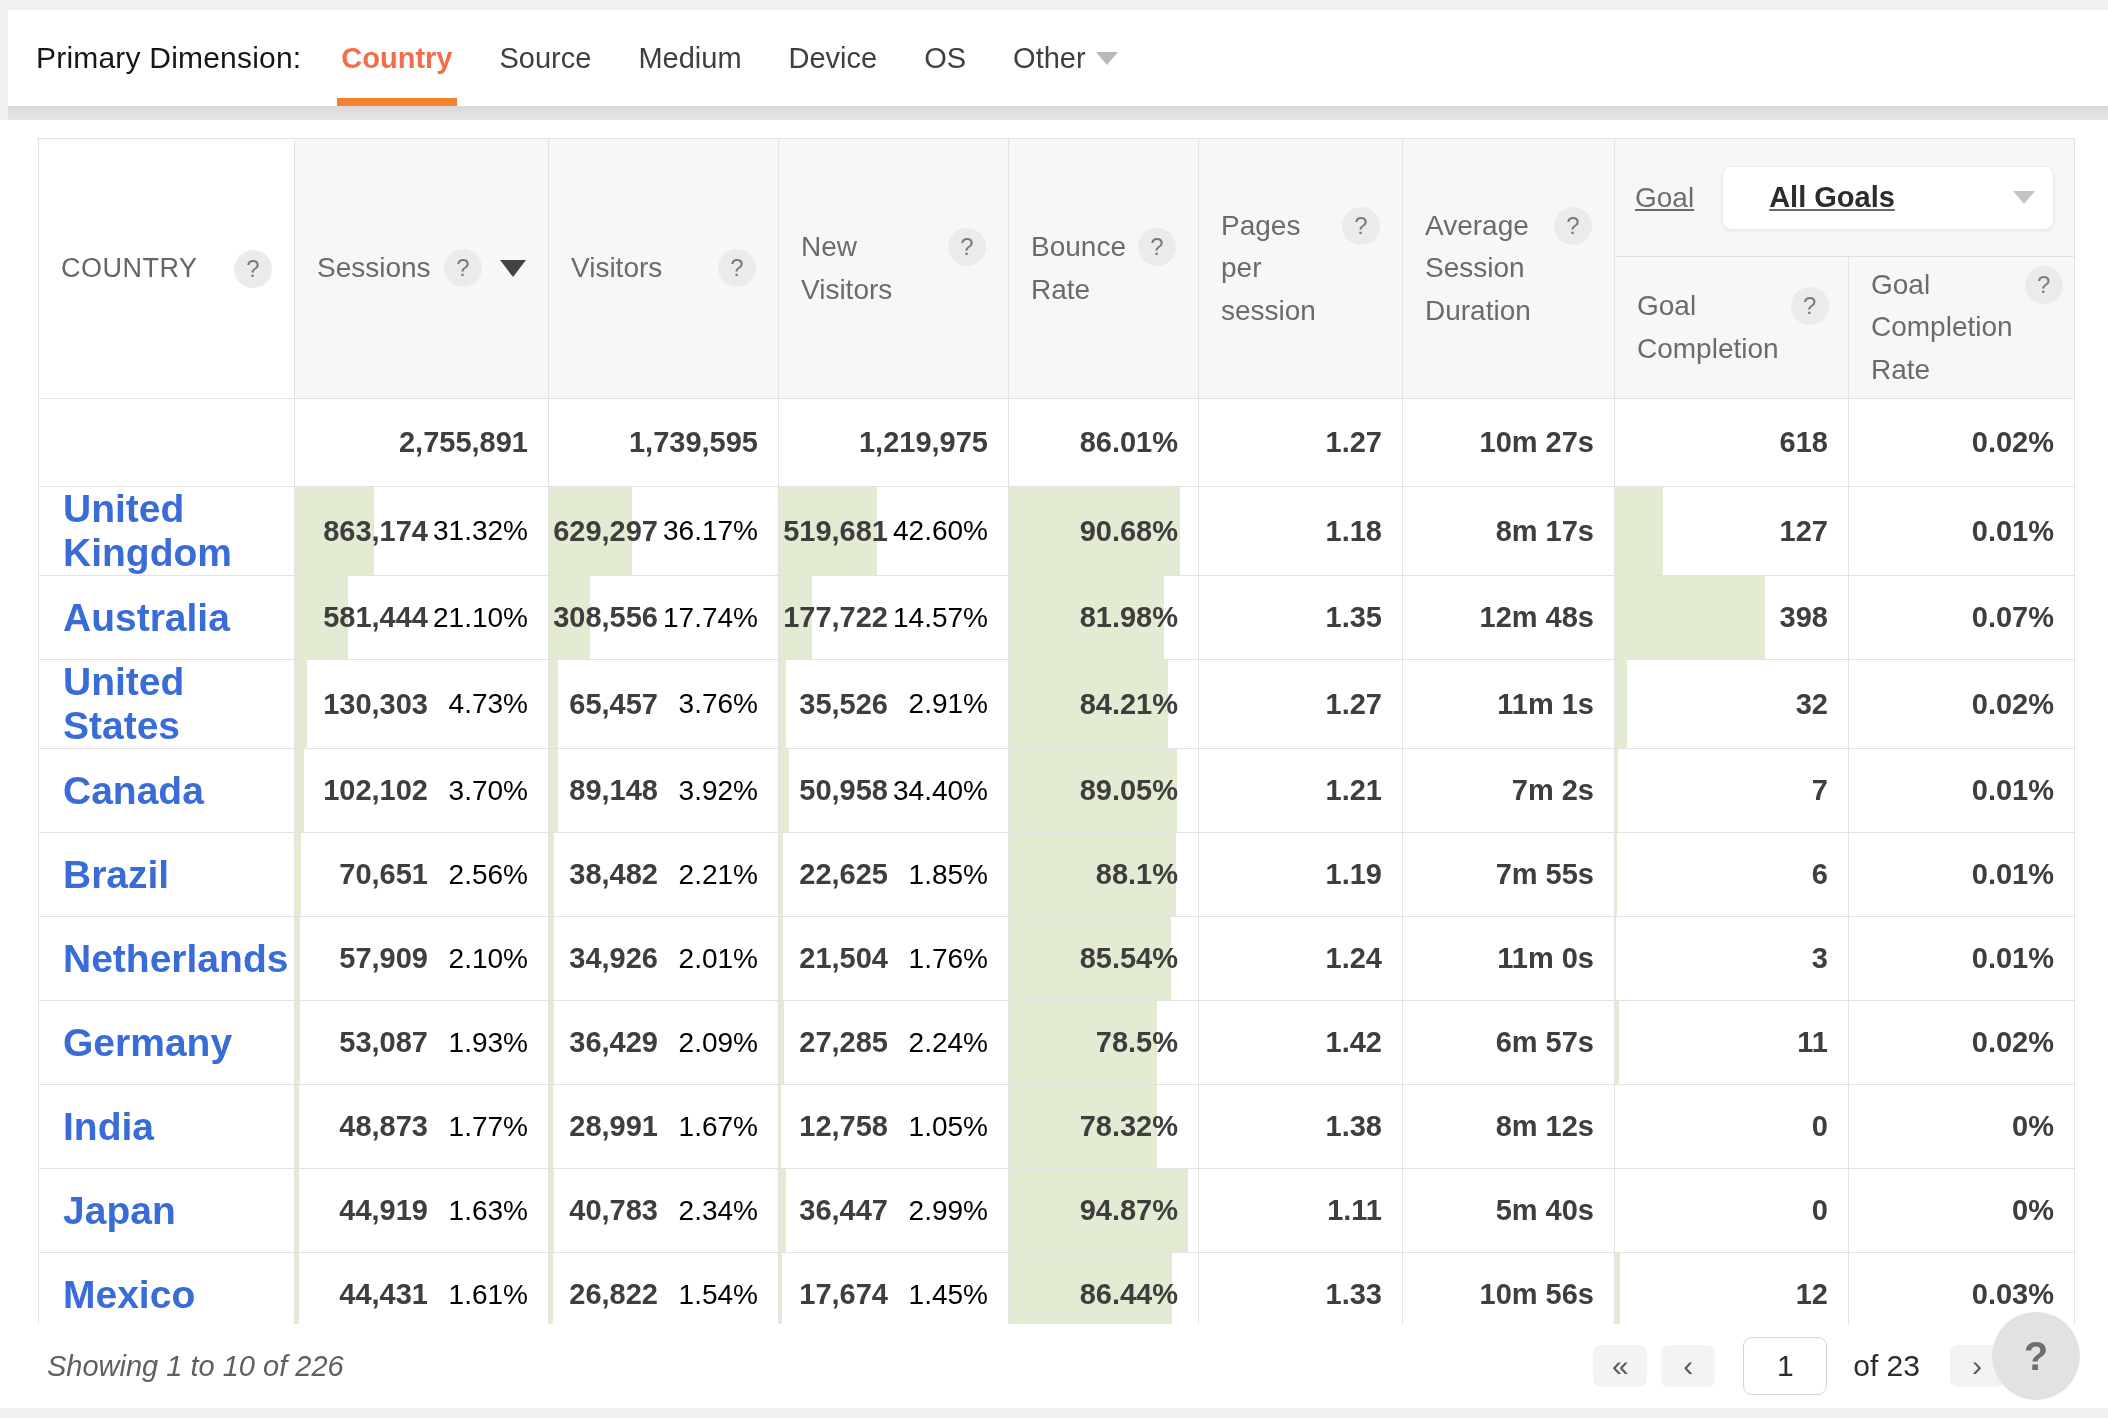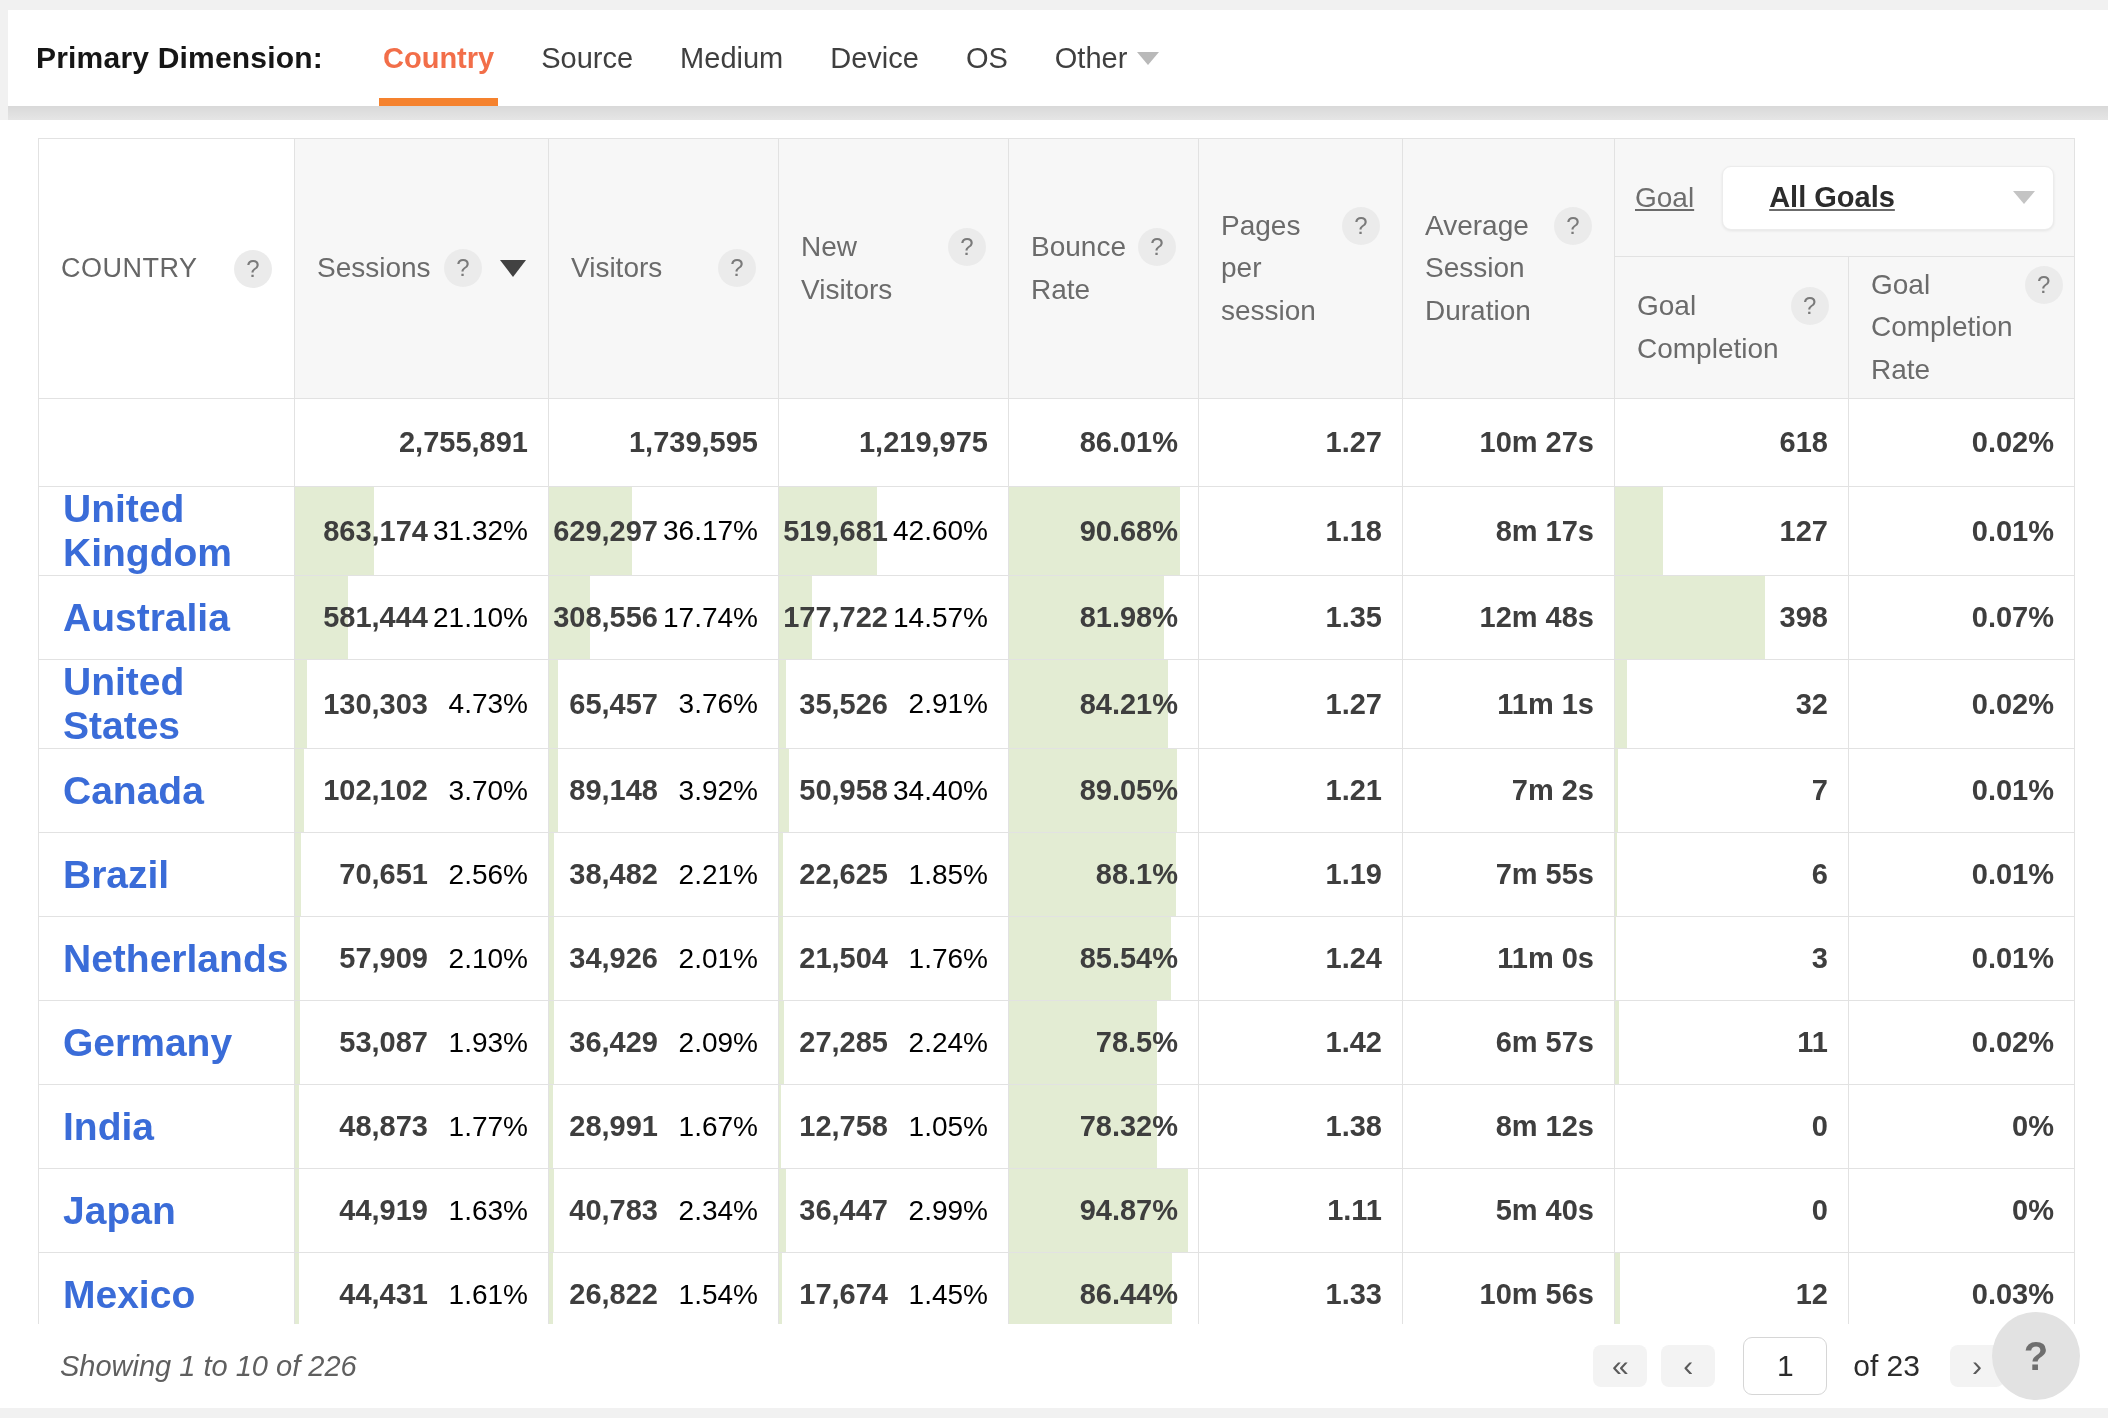--- a/index.html
+++ b/index.html
@@ -16,21 +16,21 @@
   .topbar {
     position:absolute; left:8px; top:10px; right:0; height:96px;
     background:#fff;
     display:flex; align-items:center;
     padding-left:28px;
   }
   .topbar-shadow {
     position:absolute; left:8px; top:106px; right:0; height:26px;
     background:linear-gradient(to bottom, rgba(0,0,0,0.10), rgba(0,0,0,0));
   }
-  .pd-label { font-size:30px; font-weight:700; color:#161616; margin-right:60px; letter-spacing:0.2px; }
+  .pd-label { font-size:30px; font-weight:400; color:#161616; margin-right:40px; letter-spacing:0.2px; }
   .tab {
     position:relative; height:96px; display:flex; align-items:center;
     font-size:29px; color:#3f3f3f; margin-right:47px; cursor:pointer; white-space:nowrap;
   }
   .tab.active { color:#f26e49; font-weight:700; }
   .tab.active::after {
     content:""; position:absolute; left:-4px; right:-4px; bottom:0; height:8px; background:#f5822e;
   }
   .caret-down {
     display:inline-block; width:0; height:0; margin-left:10px;
@@ -95,21 +95,21 @@
     padding-right:20px; width:100%;
   }
   .num { font-size:29px; font-weight:700; color:#3e3e3e; text-align:right; }
   .pct { font-size:28px; color:#000000; width:100px; text-align:right; }
   .country-cell { padding-left:24px; }
   .country-link { font-size:39px; font-weight:700; color:#3a6cd8; text-decoration:none; cursor:pointer; }
   tr.totals .num { font-weight:700; }
 
   
   .footer {
-    position:absolute; left:16px; right:0; top:1324px; height:84px; background:#fff;
+    position:absolute; left:3px; right:0; top:1324px; height:84px; background:#fff;
     display:flex; align-items:center;
   }
   .showing { position:absolute; left:44px; font-size:29px; font-style:italic; color:#5f5f5f; }
   .pager { position:absolute; right:104px; display:flex; align-items:center; }
   .pg-btn {
     width:54px; height:42px; border-radius:8px; background:#f3f3f3; border:none;
     display:flex; align-items:center; justify-content:center;
     font-size:30px; color:#5a5a5a; cursor:pointer; margin-left:14px;
     font-family:"Liberation Sans", sans-serif;
   }

